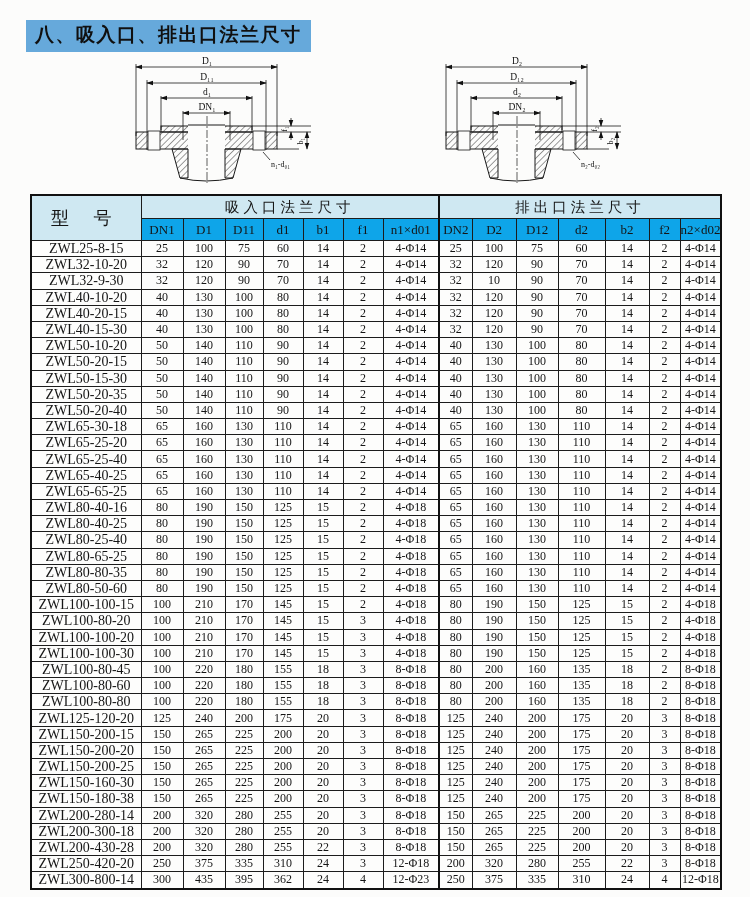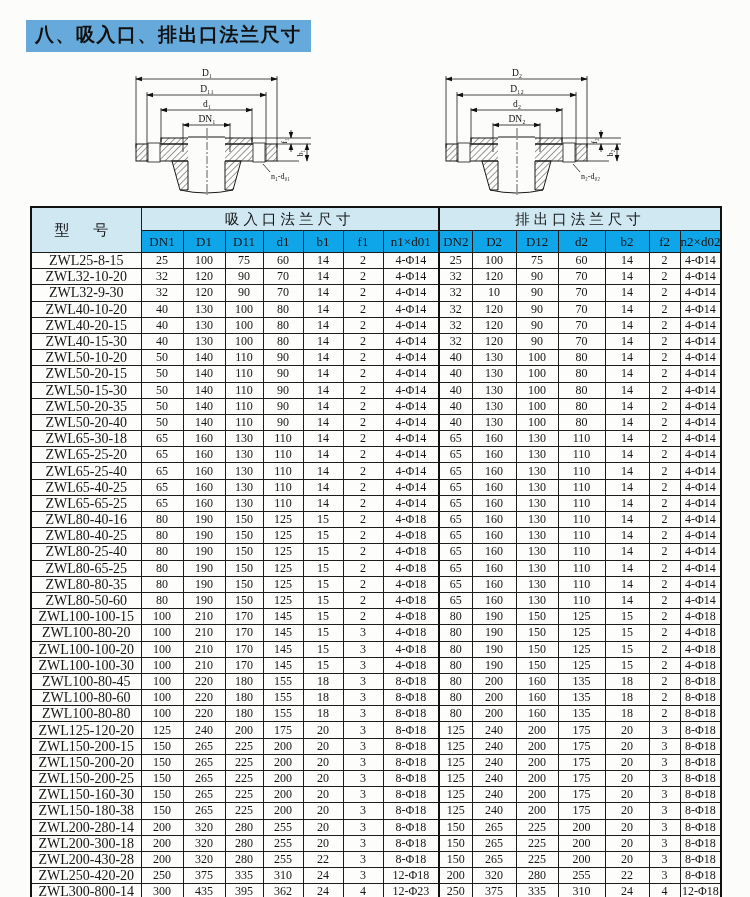--- a/index.html
+++ b/index.html
@@ -5,21 +5,21 @@
   html,body{margin:0;padding:0;}
   body{
     width:750px;height:897px;
     background:#fcfcfb;
     font-family:"Liberation Serif","DejaVu Serif",serif;
     color:#151515;
     overflow:hidden;
   }
   .title-bar{
     display:inline-block;
-    margin:20px 0 12px 26px;
+    margin:20px 0 0 26px;
     background:#66a9db;
     padding:2px 9px 4px 9px;
     font-family:"Liberation Sans","DejaVu Sans",sans-serif;
     font-weight:bold;
     font-size:19px;
     letter-spacing:1.5px;
     color:#101010;
   }
   .diagrams{
     display:flex;
@@ -51,21 +51,21 @@
   th.grp{
     background:#cfe8f2;
     height:22px;
     font-weight:normal;
     font-size:14.5px;
     letter-spacing:4px;
   }
   th.model-h{
     background:#cfe8f2;
     font-weight:normal;
-    font-size:15px;
+    font-size:18px;
     letter-spacing:10px;
   }
   th.col-h{
     background:#0ea5e9;
     height:21px;
     font-weight:normal;
     font-size:13px;
   }
   td{
     height:15.2px;

